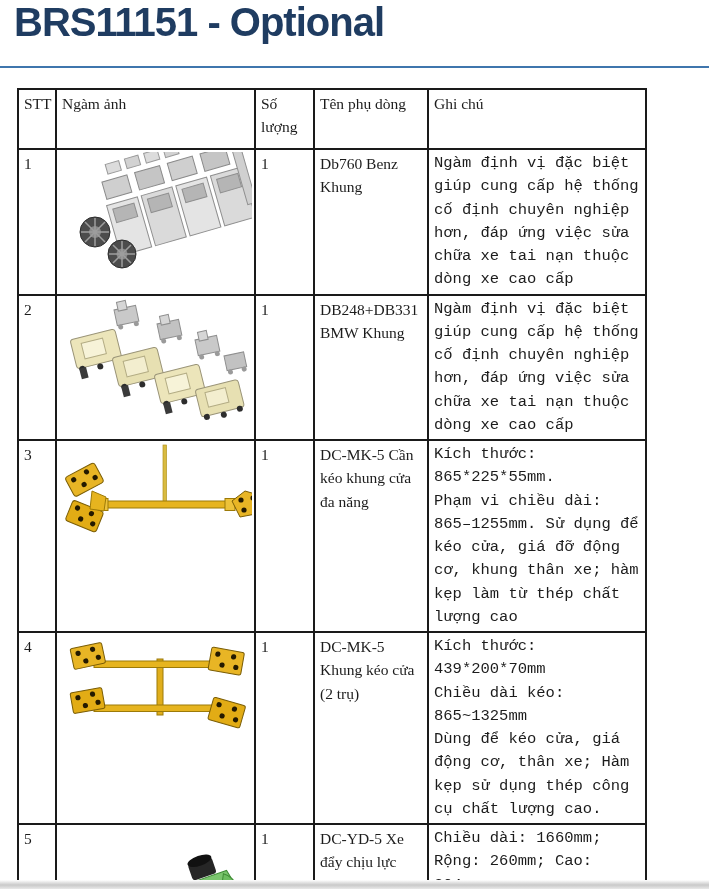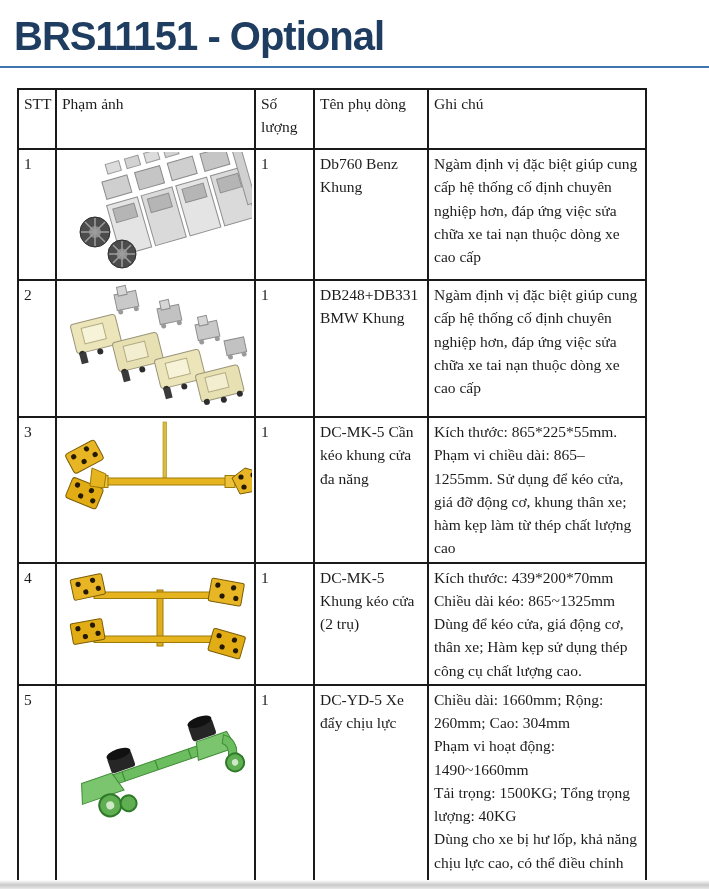--- a/index.html
+++ b/index.html
@@ -1,39 +1,39 @@
 <!DOCTYPE html>
 <html><head>
 <meta charset="utf-8">
 <style>
   html,body{margin:0;padding:0;}
   body{
     width:709px;height:889px;position:relative;background:#ffffff;
     font-family:"Liberation Serif", serif;color:#1c1c1c;overflow:hidden;
   }
   .page-title{
-    position:absolute;left:14px;top:14px;
+    position:absolute;left:14px;top:0;
     font-family:"Liberation Sans", sans-serif;
     font-size:40px;font-weight:bold;letter-spacing:-1px;color:#1f3c61;
   }
   .title-rule{
     position:absolute;left:0;top:66px;width:709px;height:2px;background:#3f76ad;
   }
   table.parts{
     position:absolute;left:17px;top:88px;
     border-collapse:collapse;table-layout:fixed;width:628px;
     font-size:15.5px;line-height:1.5;
   }
   table.parts td{
     border:2px solid #1a1a1a;vertical-align:top;
     padding:2px 6px 2px 5px;overflow:hidden;
   }
   td.c-img{padding:2px;text-align:center;}
   td.c-qty-h{}
-  .note{white-space:pre-line;}
+  .note{white-space:pre-line;font-family:Liberation Mono, monospace;}
   tr.hdr td{height:54px;}
   tr.r1 td{height:125px;}
   tr.r2 td{height:131px;}
   tr.r3 td{height:137px;}
   tr.r4 td{height:113px;}
   tr.r5 td{height:200px;}
   .bottom-shadow{
     position:absolute;left:0;bottom:0;width:709px;height:9px;
     background:linear-gradient(to bottom,#ffffff 0%,#c9c9c9 55%,#e8e8e8 100%);
   }
@@ -50,21 +50,21 @@
     <col style="width:38px">
       <col style="width:199px">
       <col style="width:59px">
     <col style="width:114px">
       <col style="width:218px">
   </colgroup>
 
   <tbody>
       <tr class="hdr">
     <td>STT</td>
-    <td>Phạm ảnh</td>
+    <td>Ngàm ảnh</td>
     <td class="c-qty-h">Số lượng</td>
     <td>Tên phụ dòng</td>
     <td>Ghi chú</td>
   </tr>
 
   <tr class="r1">
     <td>1</td>
     <td class="c-img">
       <svg width="190" height="118" viewBox="0 0 190 118">
         <g transform="rotate(-16 95 59)">

